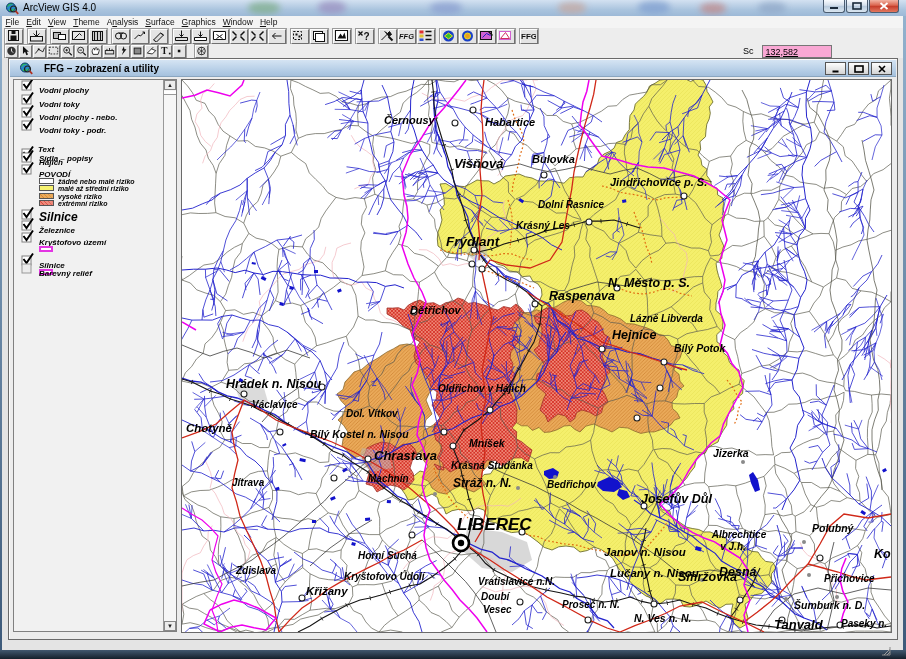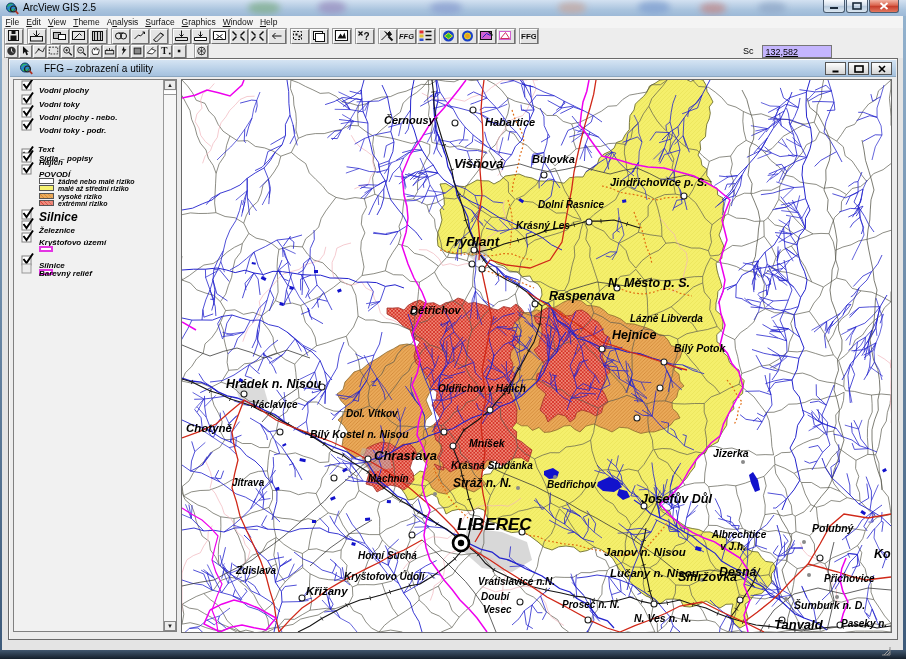--- a/index.html
+++ b/index.html
@@ -13,25 +13,25 @@
 .wb svg { position:absolute; left:50%; top:50%; transform:translate(-50%,-50%); }
 .menubar { position:absolute; left:2px; top:16px; width:902px; height:12px; background:#f4f4f4; display:flex; align-items:center; font-size:8.5px; color:#111; }
 .menubar span { margin:0 3.5px; }
 .toolrow1 { position:absolute; left:2px; top:28px; width:902px; height:16px; background:#ededed; display:flex; align-items:center; padding-left:2px; }
 .toolrow2 { position:absolute; left:2px; top:44px; width:902px; height:14px; background:#ededed; display:flex; align-items:center; padding-left:2px; }
 .tbtn { height:15px; background:#e4e4e4; border:1px solid; border-color:#fdfdfd #707070 #707070 #fdfdfd; outline:1px solid #9c9c9c; margin:0 0.5px; display:flex; align-items:center; justify-content:center; overflow:hidden; }
 .toolrow2 .tbtn { height:13px; }
 .tgap { width:4px; }
 .scale { position:absolute; right:8px; top:44px; width:155px; height:14px; font-size:9px; display:flex; align-items:center; }
 .scale .lbl { margin-right:8px; }
-.scale .box { width:70px; height:13px; background:#c4b5fd; border:1px solid #777; font-size:9px; padding:1px 3px;text-decoration:underline; }
+.scale .box { width:70px; height:13px; background:#f9a8d4; border:1px solid #777; font-size:9px; padding:1px 3px;text-decoration:underline; }
 .appbg { position:absolute; left:2px; top:58px; width:902px; height:592px; background:#e4e4e4; }
 .docwin { position:absolute; left:8px; top:58px; width:890px; height:582px; background:#ececec; border:1px solid #6a6a6a; box-shadow:inset 1px 1px 0 #fbfbfb; }
 .doctitle { position:absolute; left:1px; top:1px; right:1px; height:17px; background:linear-gradient(#d5e4f3,#b0cae4 75%,#a6c1dd); display:flex; align-items:center; border-bottom:1px solid #8aa6c0; }
-.doctitle .dtext { font-size:10px; margin-left:11px; }
+.doctitle .dtext { font-size:10px; margin-left:11px;font-weight:bold; }
 .doctitle > svg { margin-left:9px; }
 .docbtns { position:absolute; right:4px; top:2px; display:flex; }
 .db { width:21px; height:13px; background:linear-gradient(#fdfdfd,#d4d4d4); border:1px solid #555; margin-left:2px; position:relative; }
 .db svg { position:absolute; left:50%; top:50%; transform:translate(-50%,-50%); }
 .legend { position:absolute; left:4px; top:20px; width:164px; height:553px; background:#f1f1f1; border:1px solid #808080; overflow:hidden; }
 .litem { position:absolute; left:7px; height:14px; display:flex; align-items:flex-end; }
 .lchk { width:14px; }
 .llab { font-style:italic; font-weight:bold; margin-left:4px; white-space:nowrap; }
 .lsub { position:absolute; left:24px; font-size:8px; font-style:italic; font-weight:bold; }
 .lsw { position:absolute; left:25px; height:8px; display:flex; align-items:center; }
@@ -55,21 +55,21 @@
  <div class="blob" style="left:638px;top:1px;width:32px;height:13px;background:#7f9fd0"></div>
  <div class="blob" style="left:700px;top:3px;width:26px;height:11px;background:#c08888"></div>
  <div class="blob" style="left:758px;top:2px;width:28px;height:12px;background:#90a8c8"></div>
  <div class="ticon"><svg width="14" height="13" viewBox="0 0 14 13">
         <circle cx="6" cy="5.5" r="4.5" fill="#2888c8"></circle>
         <path d="M2.5 4.5c1-2 3-3 5-2.5M4 8c2 1 4 .5 5.5-1" stroke="#30c050" stroke-width="1.4" fill="none"></path>
         <circle cx="6" cy="5.5" r="4.5" fill="none" stroke="#0a3a6a"></circle>
         <circle cx="8.5" cy="7" r="3" fill="none" stroke="#202020" stroke-width="1.2"></circle>
         <path d="M10.7 9.2l2.5 2.6" stroke="#b03020" stroke-width="1.8"></path>
       </svg></div>
- <div class="ttext">ArcView GIS 2.5</div>
+ <div class="ttext">ArcView GIS 4.0</div>
  <div class="winbtns">
   <div class="wb">
         <svg width="10" height="8">
           <path d="M1 6h8" stroke="#1a2a3a" stroke-width="2"></path>
         </svg>
       </div>
   <div class="wb">
         <svg width="10" height="8">
           <rect x="1" y="1" width="8" height="6" fill="none" stroke="#1a2a3a" stroke-width="1.6"></rect>
         </svg>

